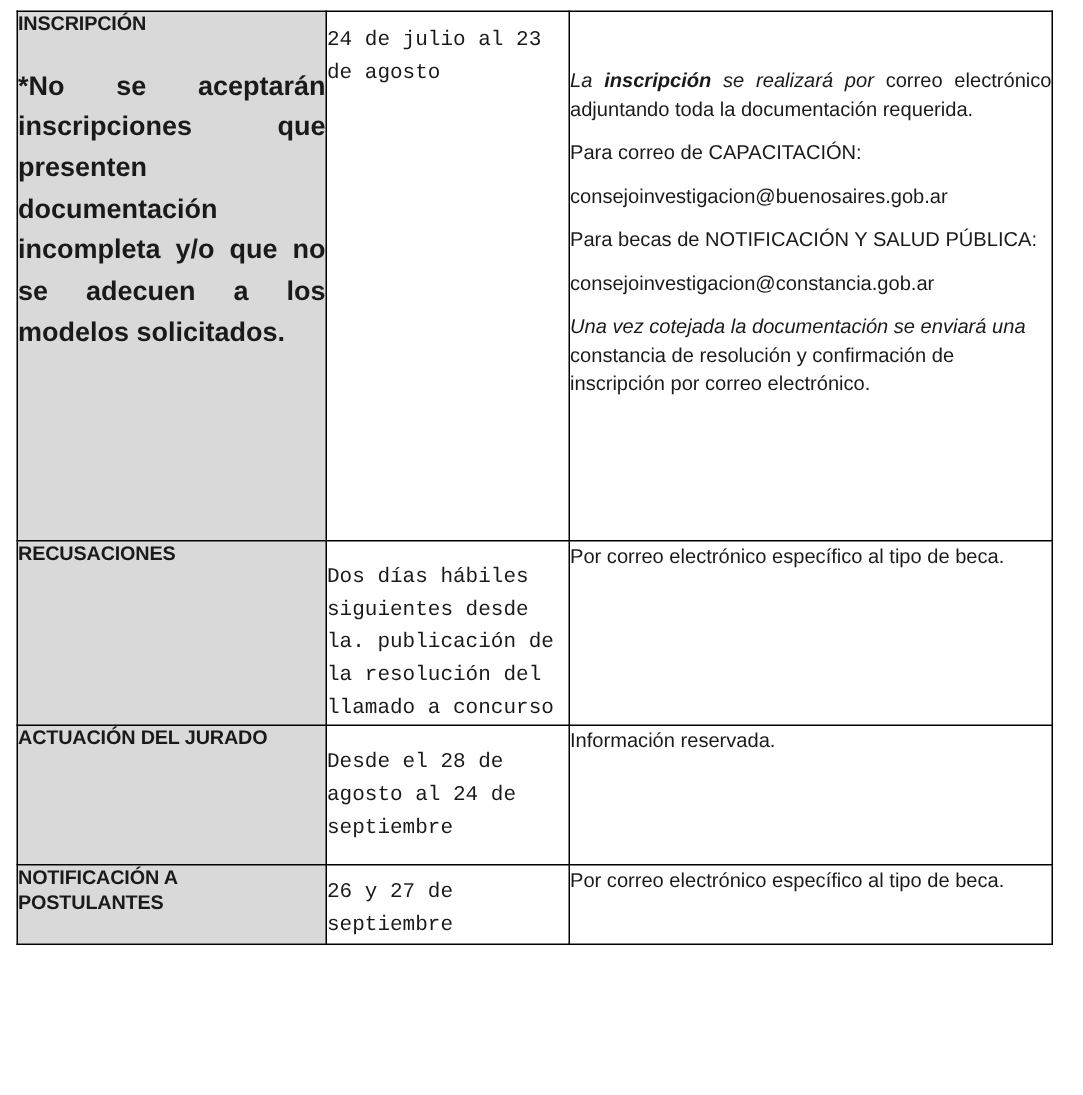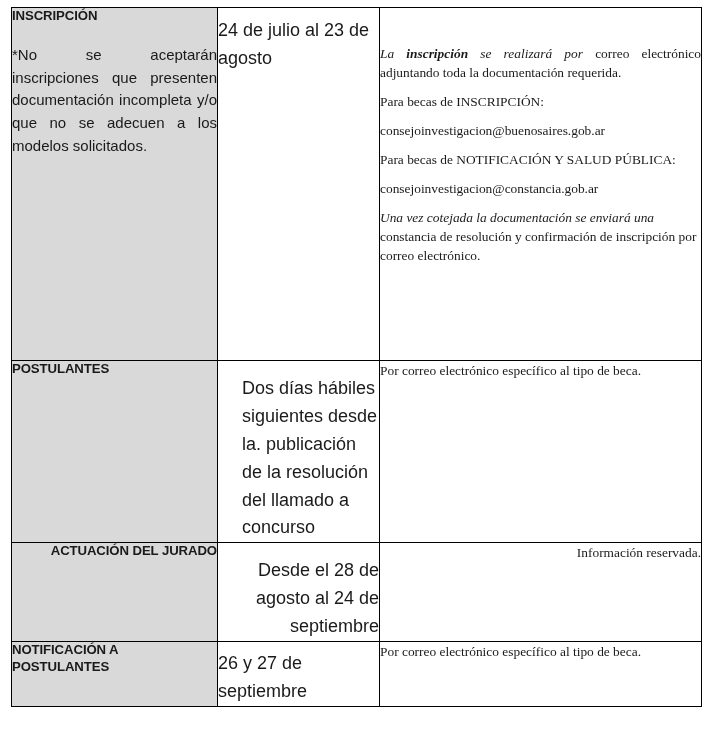--- a/index.html
+++ b/index.html
@@ -45,74 +45,74 @@
     background: #d9d9d9;
     padding: 5px 7px 6px 7px;
   }
   .stage-title {
     font-weight: bold;
     font-size: 13.2px;
     line-height: 1.27;
     letter-spacing: -0.1px;
   }
   .stage-note {
-    font-size: 15px;
+    font-size: 18px;
     line-height: 1.52;
     text-align: justify;
     text-justify: inter-word;
     margin-top: 19px;
-    font-weight: normal;
+    font-weight: bold;
   }
 
   
   td.date {
     padding: 10px 8px 6px 9px;
-    font-size: 18px;
+    font-size: 14px;
     line-height: 1.55;
+    font-family: Liberation Mono, monospace;
   }
 
   
   td.detail {
     padding: 5px 10px 6px 10px;
     font-size: 13.4px;
     line-height: 1.42;
   }
   td.detail p {
     margin: 0 0 10px 0;
-    font-family: Liberation Serif, serif;
   }
   td.detail p:last-child { margin-bottom: 0; }
   td.detail p.just {
     text-align: justify;
     text-justify: inter-word;
   }
   .it { font-style: italic; }
   .bi { font-style: italic; font-weight: bold; }
 
   
   td.detail.first { padding-top: 36px; }
   td.date.first  { padding-top: 9px; }
 
   
   tr.r-inscripcion  td { height: 316px; }
   tr.r-recusaciones td { height: 104px; }
   tr.r-publicacion-inscriptos td { height: 35px; }
   tr.r-excusaciones td { height: 44px; }
-  tr.r-actuacion td { height: 78px; text-align: right; }
+  tr.r-actuacion td { height: 78px; }
   tr.r-orden-merito td { height: 41px; }
   tr.r-notificacion td { height: 41px; }
 
   tr.r-publicacion-inscriptos td.date,
   tr.r-excusaciones td.date,
   tr.r-orden-merito td.date,
   tr.r-notificacion td.date,
   tr.r-inicio td.date { padding-top: 8px; }
 
   tr.r-actuacion td.date { padding-top: 14px; }
-  tr.r-recusaciones td.date { padding-top: 14px; padding-left: 24px; }
+  tr.r-recusaciones td.date { padding-top: 14px; }
 </style>
 </head>
 <body>
 
 <div id="schedule-table-wrap">
   <table class="schedule">
     <colgroup>
       <col class="c1">
         <col class="c2">
         <col class="c3">
@@ -120,31 +120,31 @@
     <tbody>
 
       <tr class="r-inscripcion">
         <td class="stage">
           <div class="stage-title">INSCRIPCIÓN</div>
           <div class="stage-note">*No se aceptarán inscripciones que presenten documentación incompleta y/o que  no se adecuen a los modelos solicitados.</div>
         </td>
         <td class="date first">24 de julio al 23 de agosto</td>
         <td class="detail first">
           <p class="just"><span class="it">La </span><span class="bi">inscripción</span><span class="it"> se realizará por </span><span>correo electrónico adjuntando toda la documentación requerida.</span></p>
-          <p>Para becas de INSCRIPCIÓN:</p>
+          <p>Para correo de CAPACITACIÓN:</p>
           <p>consejoinvestigacion@buenosaires.gob.ar</p>
           <p>Para becas de NOTIFICACIÓN Y SALUD PÚBLICA:</p>
           <p>consejoinvestigacion@constancia.gob.ar</p>
           <p><span class="it">Una vez cotejada la documentación se enviará una</span><span> constancia de resolución y confirmación de inscripción por correo electrónico.</span></p>
         </td>
       </tr>
 
       <tr class="r-recusaciones">
         <td class="stage">
-          <div class="stage-title">POSTULANTES</div>
+          <div class="stage-title">RECUSACIONES</div>
         </td>
         <td class="date">Dos días hábiles siguientes desde la. publicación de la resolución del llamado a concurso</td>
         <td class="detail">
           <p>Por correo electrónico específico al tipo de beca.</p>
         </td>
       </tr>
 
 
 
       <tr class="r-actuacion">

